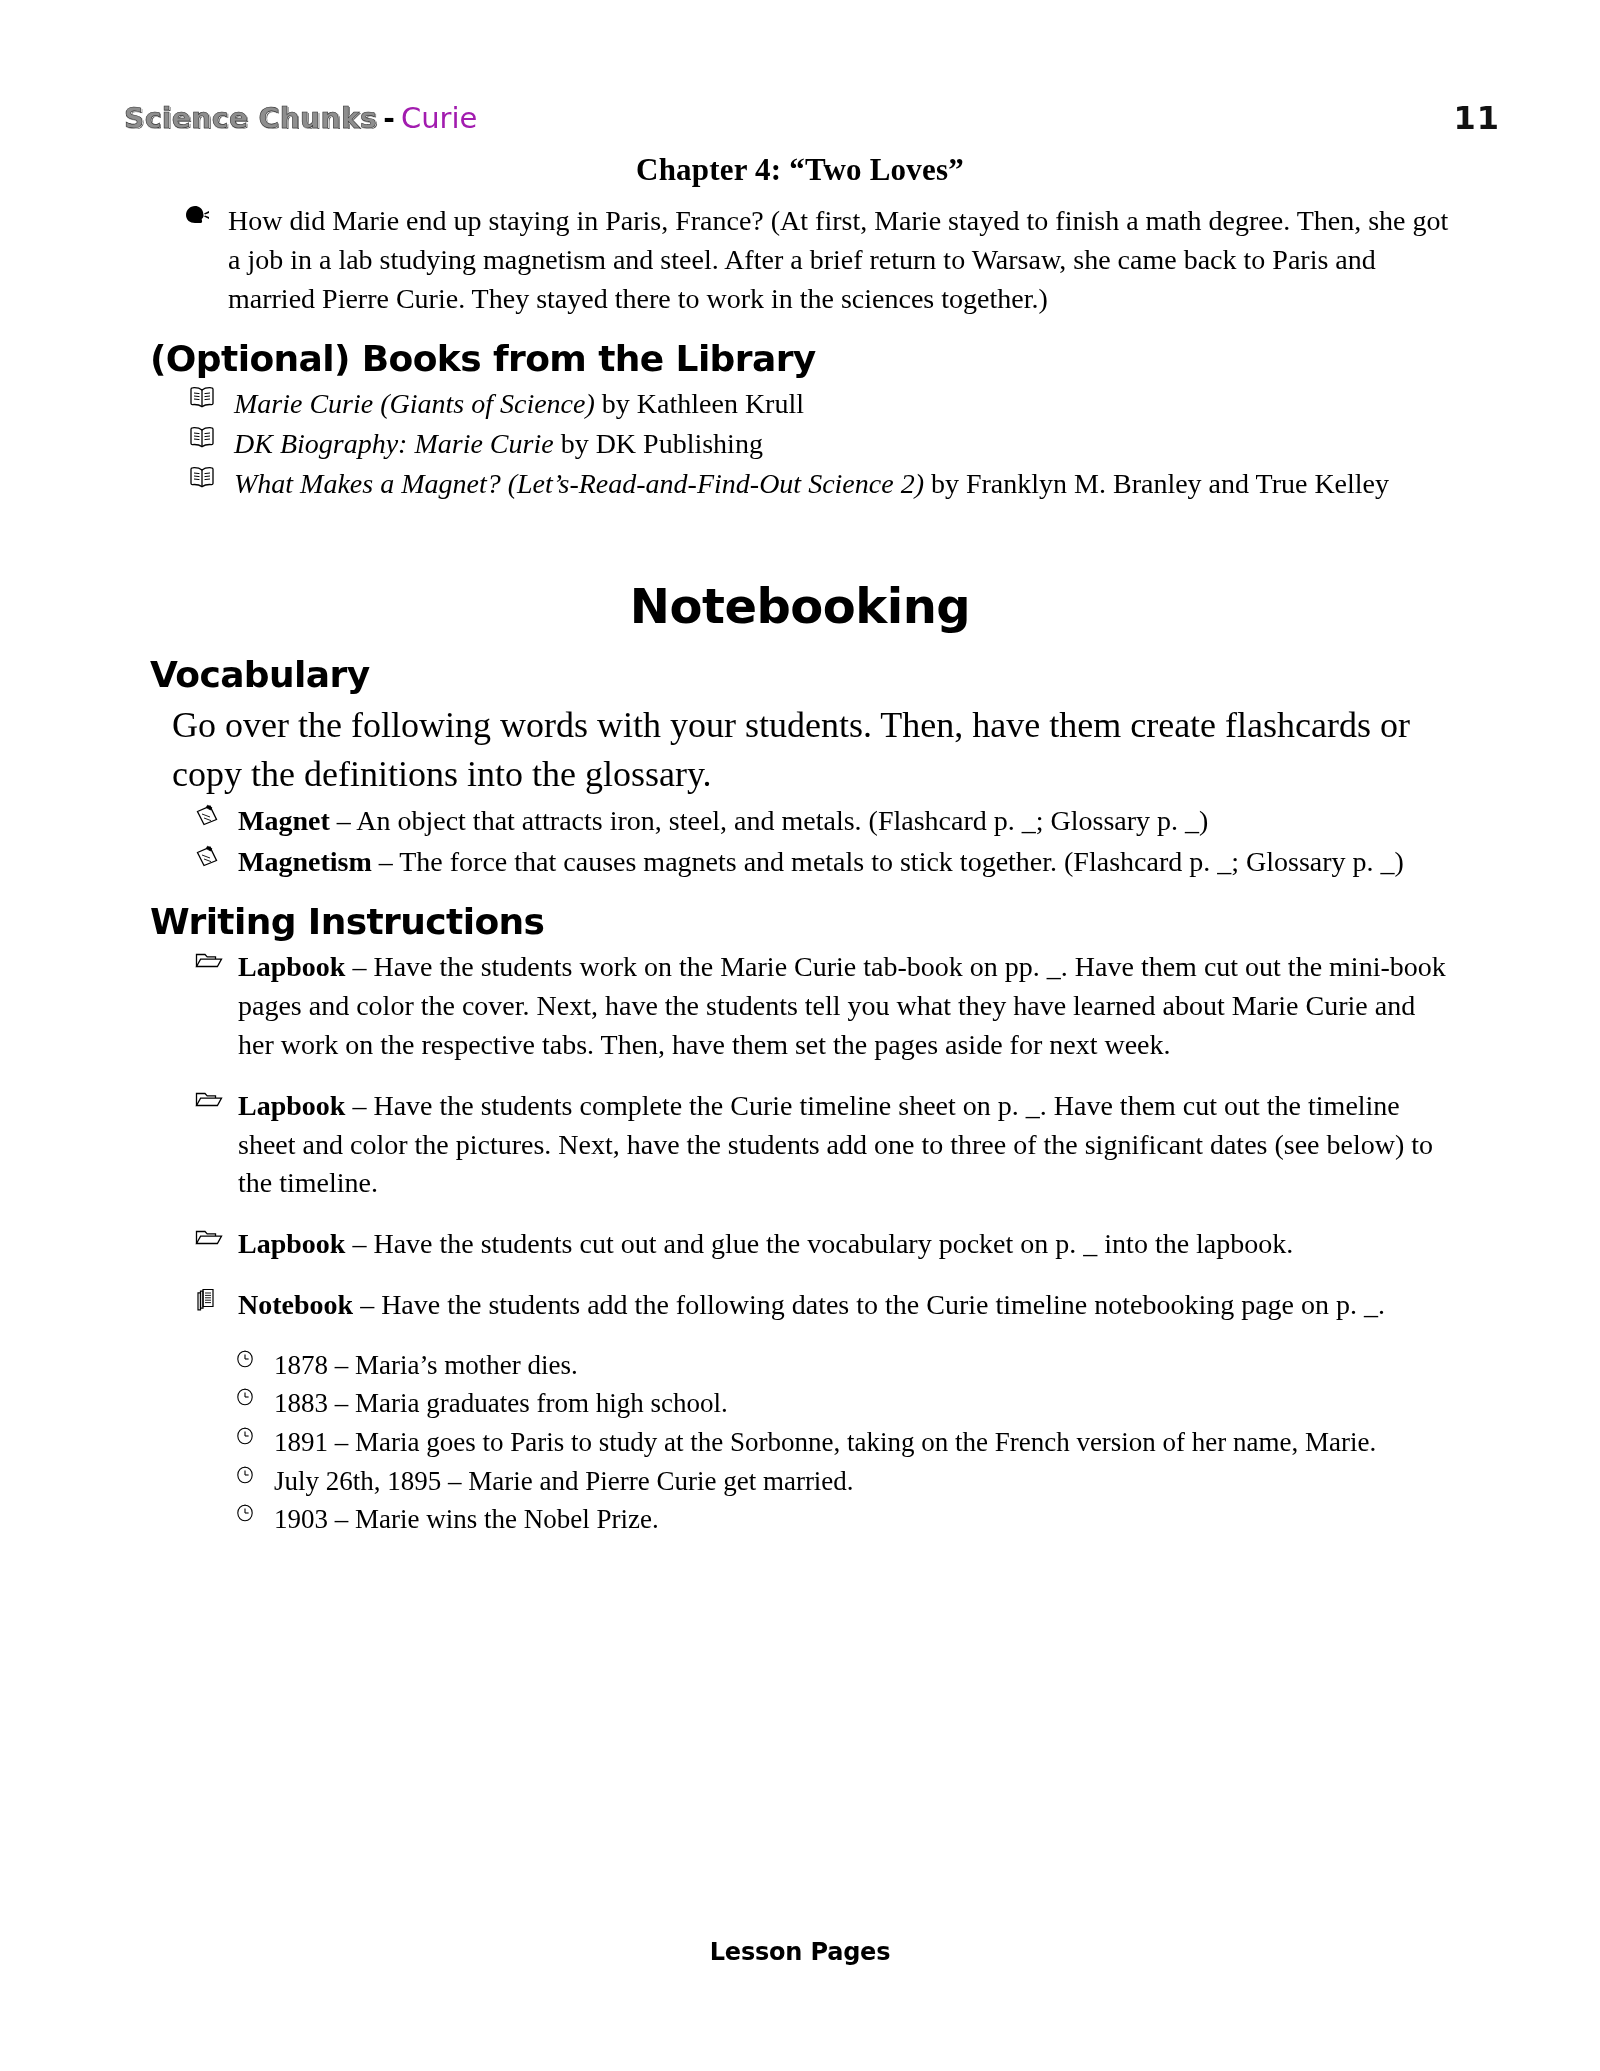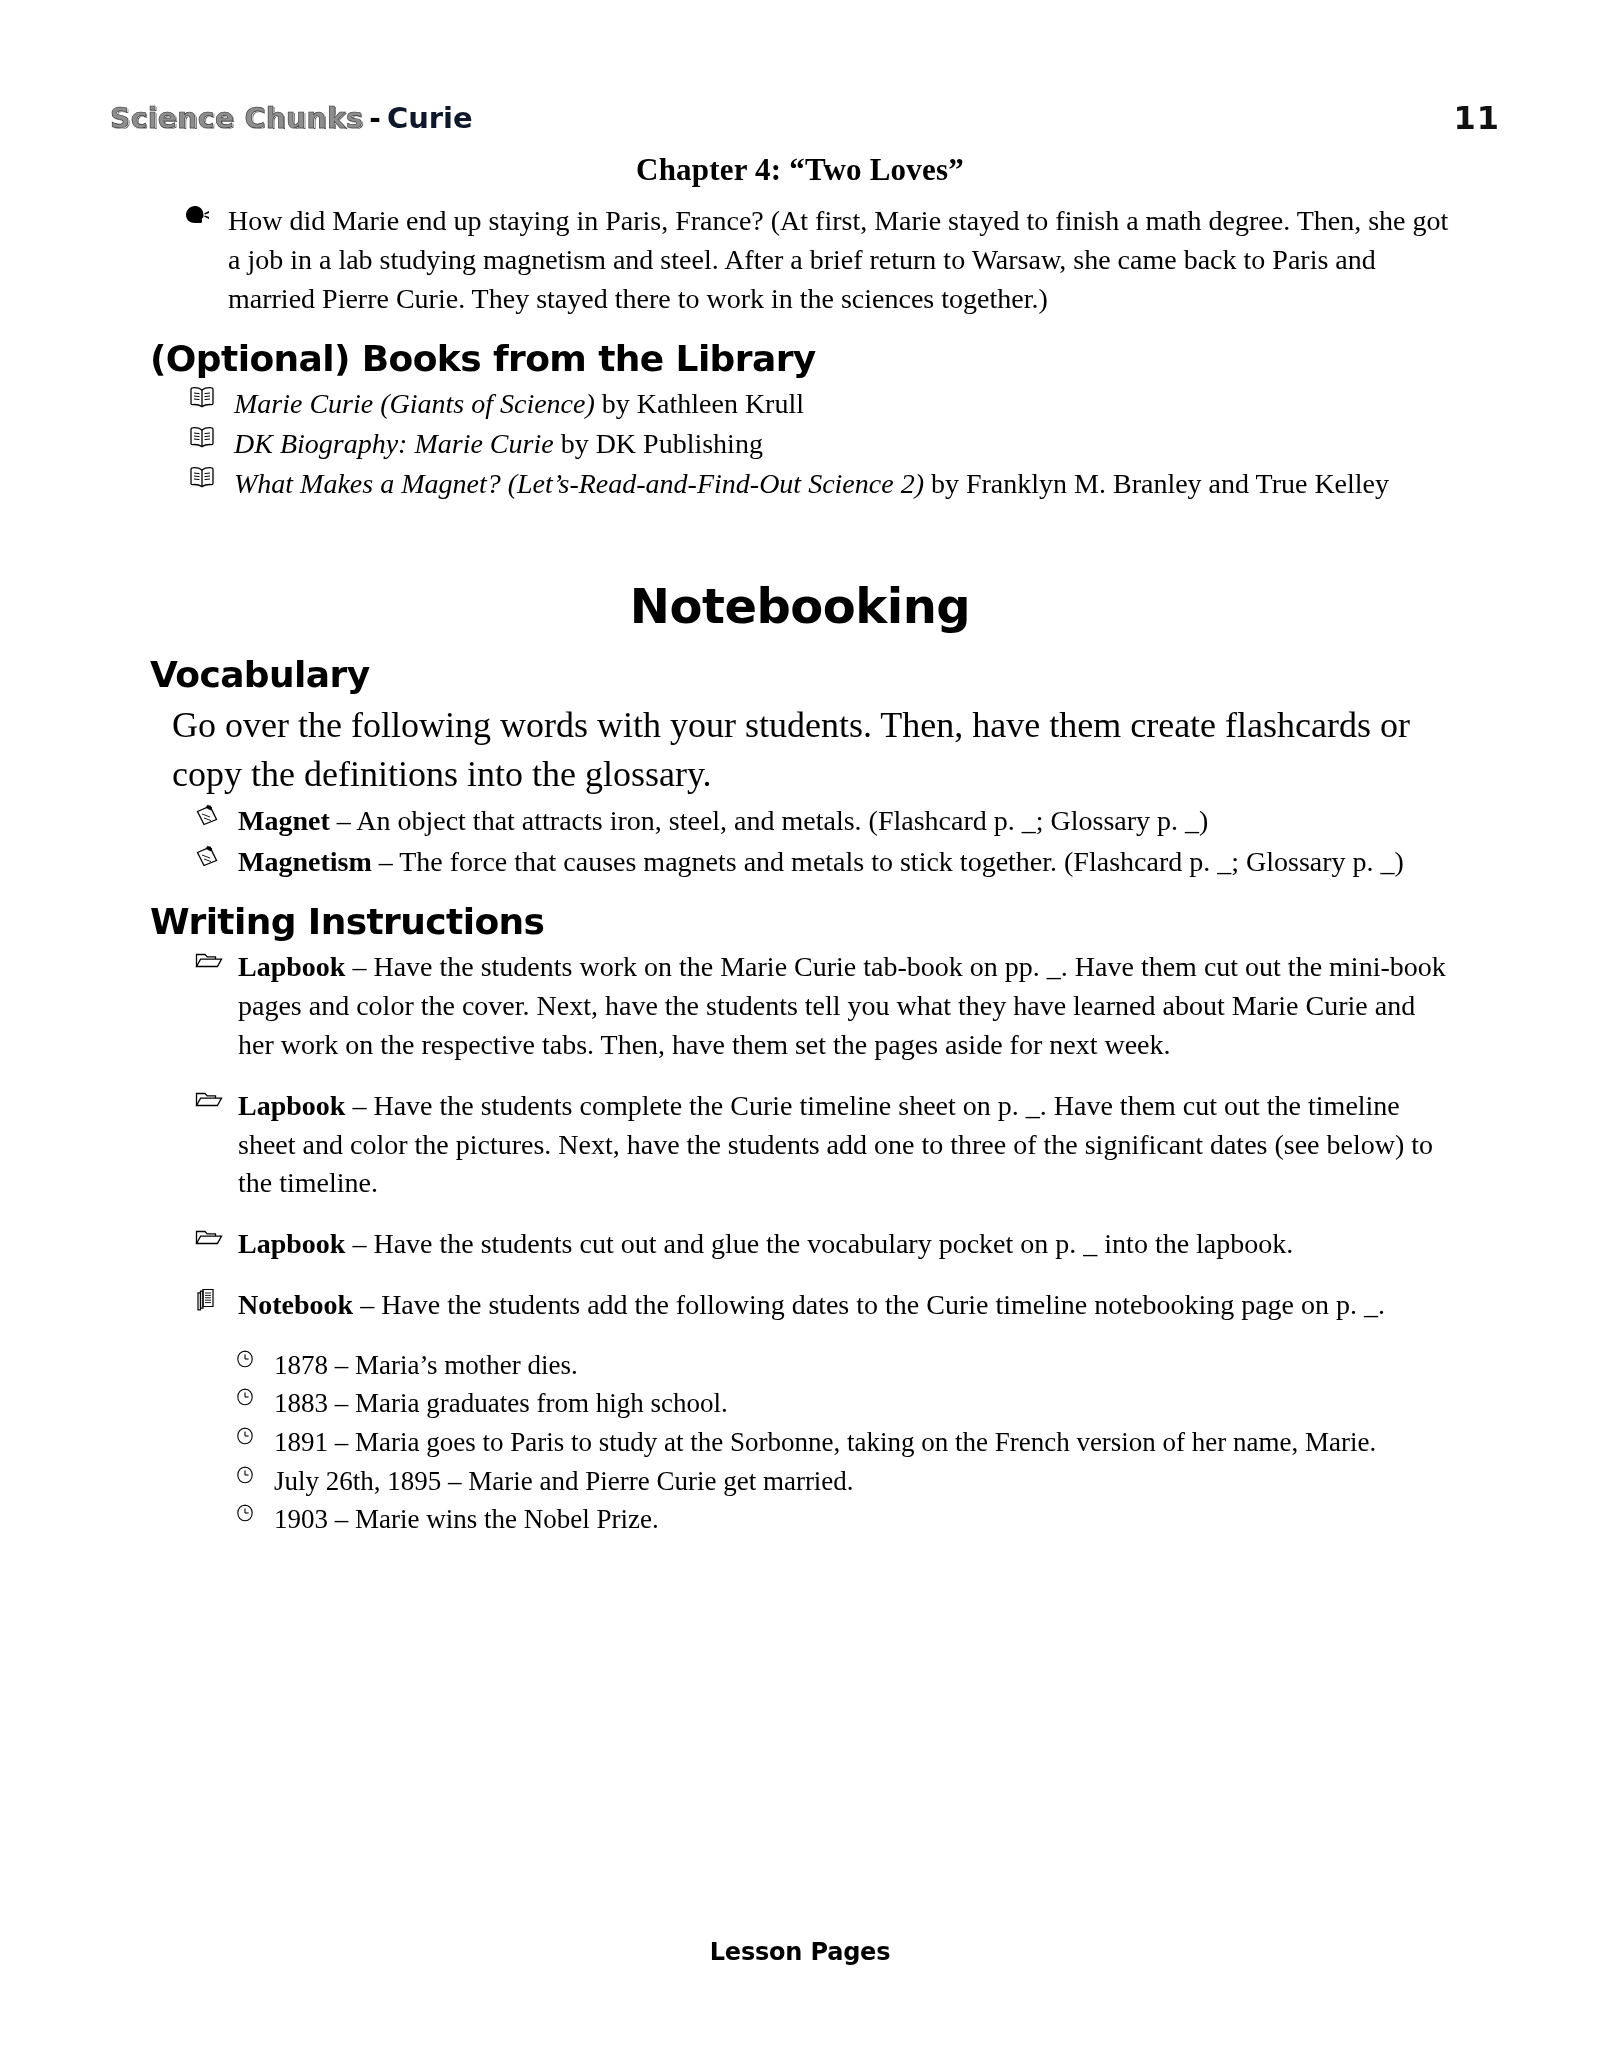--- a/index.html
+++ b/index.html
@@ -47,33 +47,34 @@
     font-weight: 700;
     font-size: 28px;
     letter-spacing: 0.5px;
     color: #8e8e8e;
     -webkit-text-stroke: 0.6px #2b2b2b;
     text-shadow:
        0.9px 0 0 #ffffff,
       -0.9px 0 0 #ffffff,
        0 0.9px 0 #cfcfcf,
        1.6px 0.9px 0 #5a5a5a;
+    margin-left: 14px;
   }
   .header-dash {
     font-family: "DejaVu Sans", sans-serif;
     font-weight: 700;
     font-size: 28px;
     color: #000;
     padding: 0 6px;
   }
   .header-title {
     font-family: "DejaVu Sans", sans-serif;
-    font-weight: 700;
+    font-weight: 400;
     font-size: 29px;
-    color: #0f172a;
+    color: #a21caf;
     letter-spacing: 0px;
   }
   .page-number {
     font-family: "DejaVu Sans", sans-serif;
     font-weight: 700;
     font-size: 32px;
     color: #111;
     letter-spacing: 1px;
   }
 

